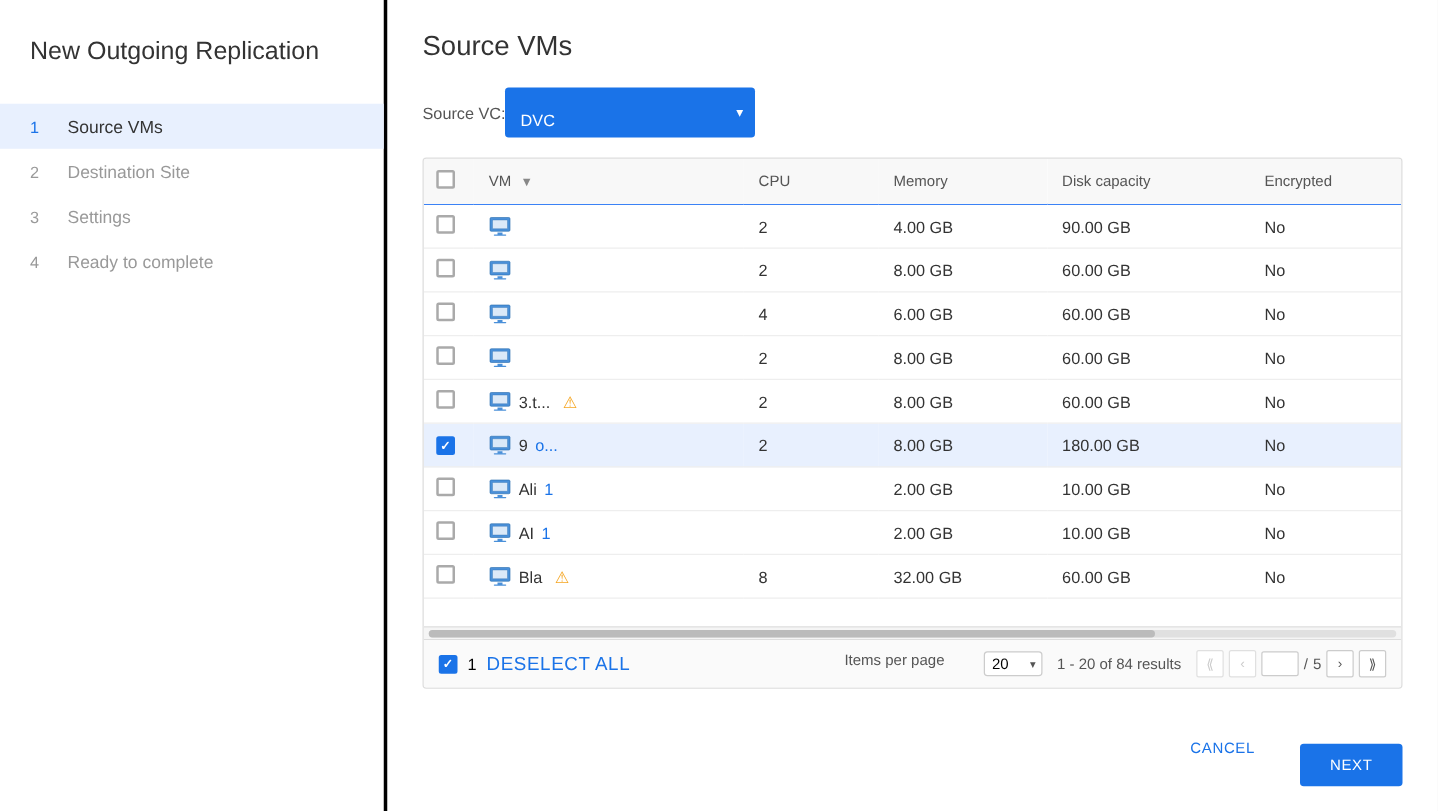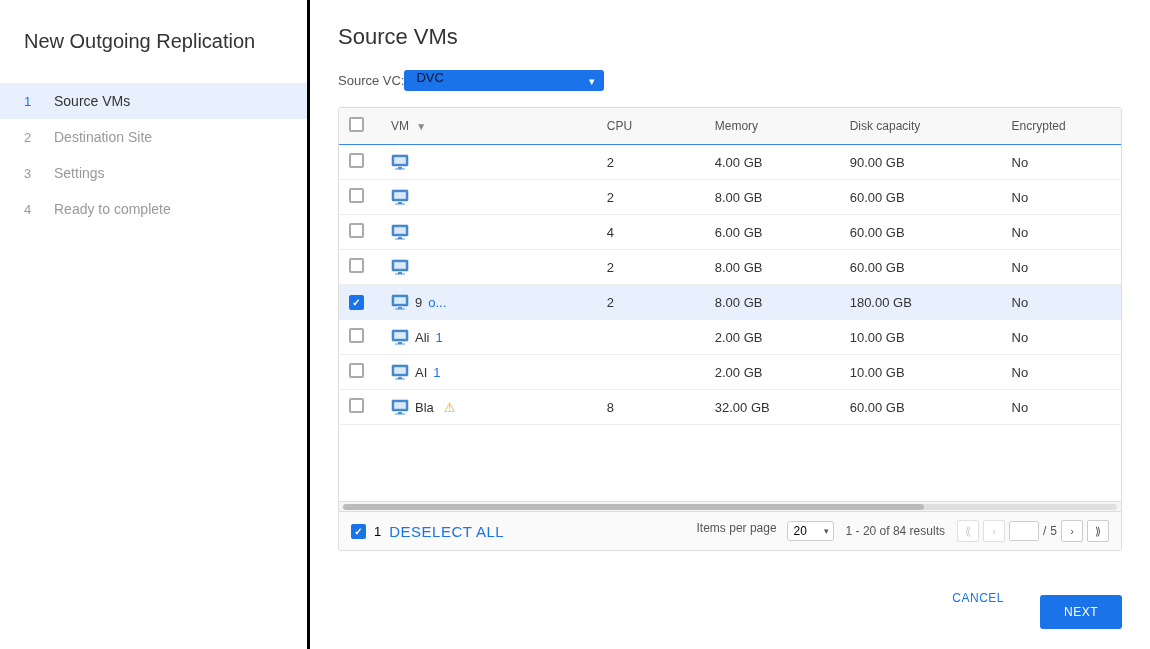--- a/index.html
+++ b/index.html
@@ -84,24 +84,24 @@
       align-items: center;
       margin-bottom: 16px;
     }
     .source-vc-label {
       font-size: 13px;
       color: #555;
       font-weight: 500;
     }
     .source-vc-select {
       background: #1a73e8;
-      color: #0f172a;
+      color: #ffffff;
       border: none;
       border-radius: 3px;
-      padding: 0 30px 6px 12px;
+      padding: 19px 30px 6px 12px;
       font-size: 13px;
       appearance: none;
       cursor: pointer;
       position: relative;
       min-width: 200px;
     }
     .select-wrapper {
       position: relative;
       display: inline-block;
     }
@@ -297,20 +297,21 @@
       padding: 2px 18px 2px 6px;
       font-size: 12px;
       appearance: none;
       background: #fff;
       cursor: pointer;
       position: relative;
     }
     .per-page-wrapper {
       position: relative;
       display: inline-block;
+      margin-left: 21px;
     }
     .per-page-wrapper::after {
       content: '▾';
       color: #555;
       position: absolute;
       right: 5px;
       top: 50%;
       transform: translateY(-50%);
       pointer-events: none;
       font-size: 9px;
@@ -491,20 +492,40 @@
               <td class="checkbox-col"><div class="cb"></div></td>
               <td>
                 <div class="vm-cell">
                   <svg class="vm-svg" width="18" height="18" viewBox="0 0 18 18" xmlns="http://www.w3.org/2000/svg">
       <rect x="1" y="2" width="16" height="11" rx="1" fill="#4a90d9" stroke="#2c6faf" stroke-width="0.5"></rect>
       <rect x="3" y="4" width="12" height="7" rx="0.5" fill="#fff" opacity="0.8"></rect>
       <rect x="7" y="14" width="4" height="2" fill="#4a90d9"></rect>
       <rect x="4" y="15.5" width="10" height="1" rx="0.5" fill="#4a90d9"></rect>
       <rect x="3" y="4" width="12" height="7" rx="0.5" fill="none" stroke="#2c6faf" stroke-width="0.3"></rect>
     </svg>
+                </div>
+              </td>
+              <td>2</td>
+              <td>8.00 GB</td>
+              <td>60.00 GB</td>
+              <td>No</td>
+            </tr>
+            <tr>
+              <td class="checkbox-col"><div class="cb"></div></td>
+              <td>
+                <div class="vm-cell">
+                  <svg class="vm-svg" width="18" height="18" viewBox="0 0 18 18" xmlns="http://www.w3.org/2000/svg">
+      <rect x="1" y="2" width="16" height="11" rx="1" fill="#4a90d9" stroke="#2c6faf" stroke-width="0.5"></rect>
+      <rect x="3" y="4" width="12" height="7" rx="0.5" fill="#fff" opacity="0.8"></rect>
+      <rect x="7" y="14" width="4" height="2" fill="#4a90d9"></rect>
+      <rect x="4" y="15.5" width="10" height="1" rx="0.5" fill="#4a90d9"></rect>
+      <rect x="3" y="4" width="12" height="7" rx="0.5" fill="none" stroke="#2c6faf" stroke-width="0.3"></rect>
+    </svg>
+                  <span class="vm-name">3.t...</span>
+                  <span class="warn-icon">⚠</span>
                 </div>
               </td>
               <td>2</td>
               <td>8.00 GB</td>
               <td>60.00 GB</td>
               <td>No</td>
             </tr>
             <tr class="selected-row">
               <td class="checkbox-col"><div class="cb checked"></div></td>
               <td>

